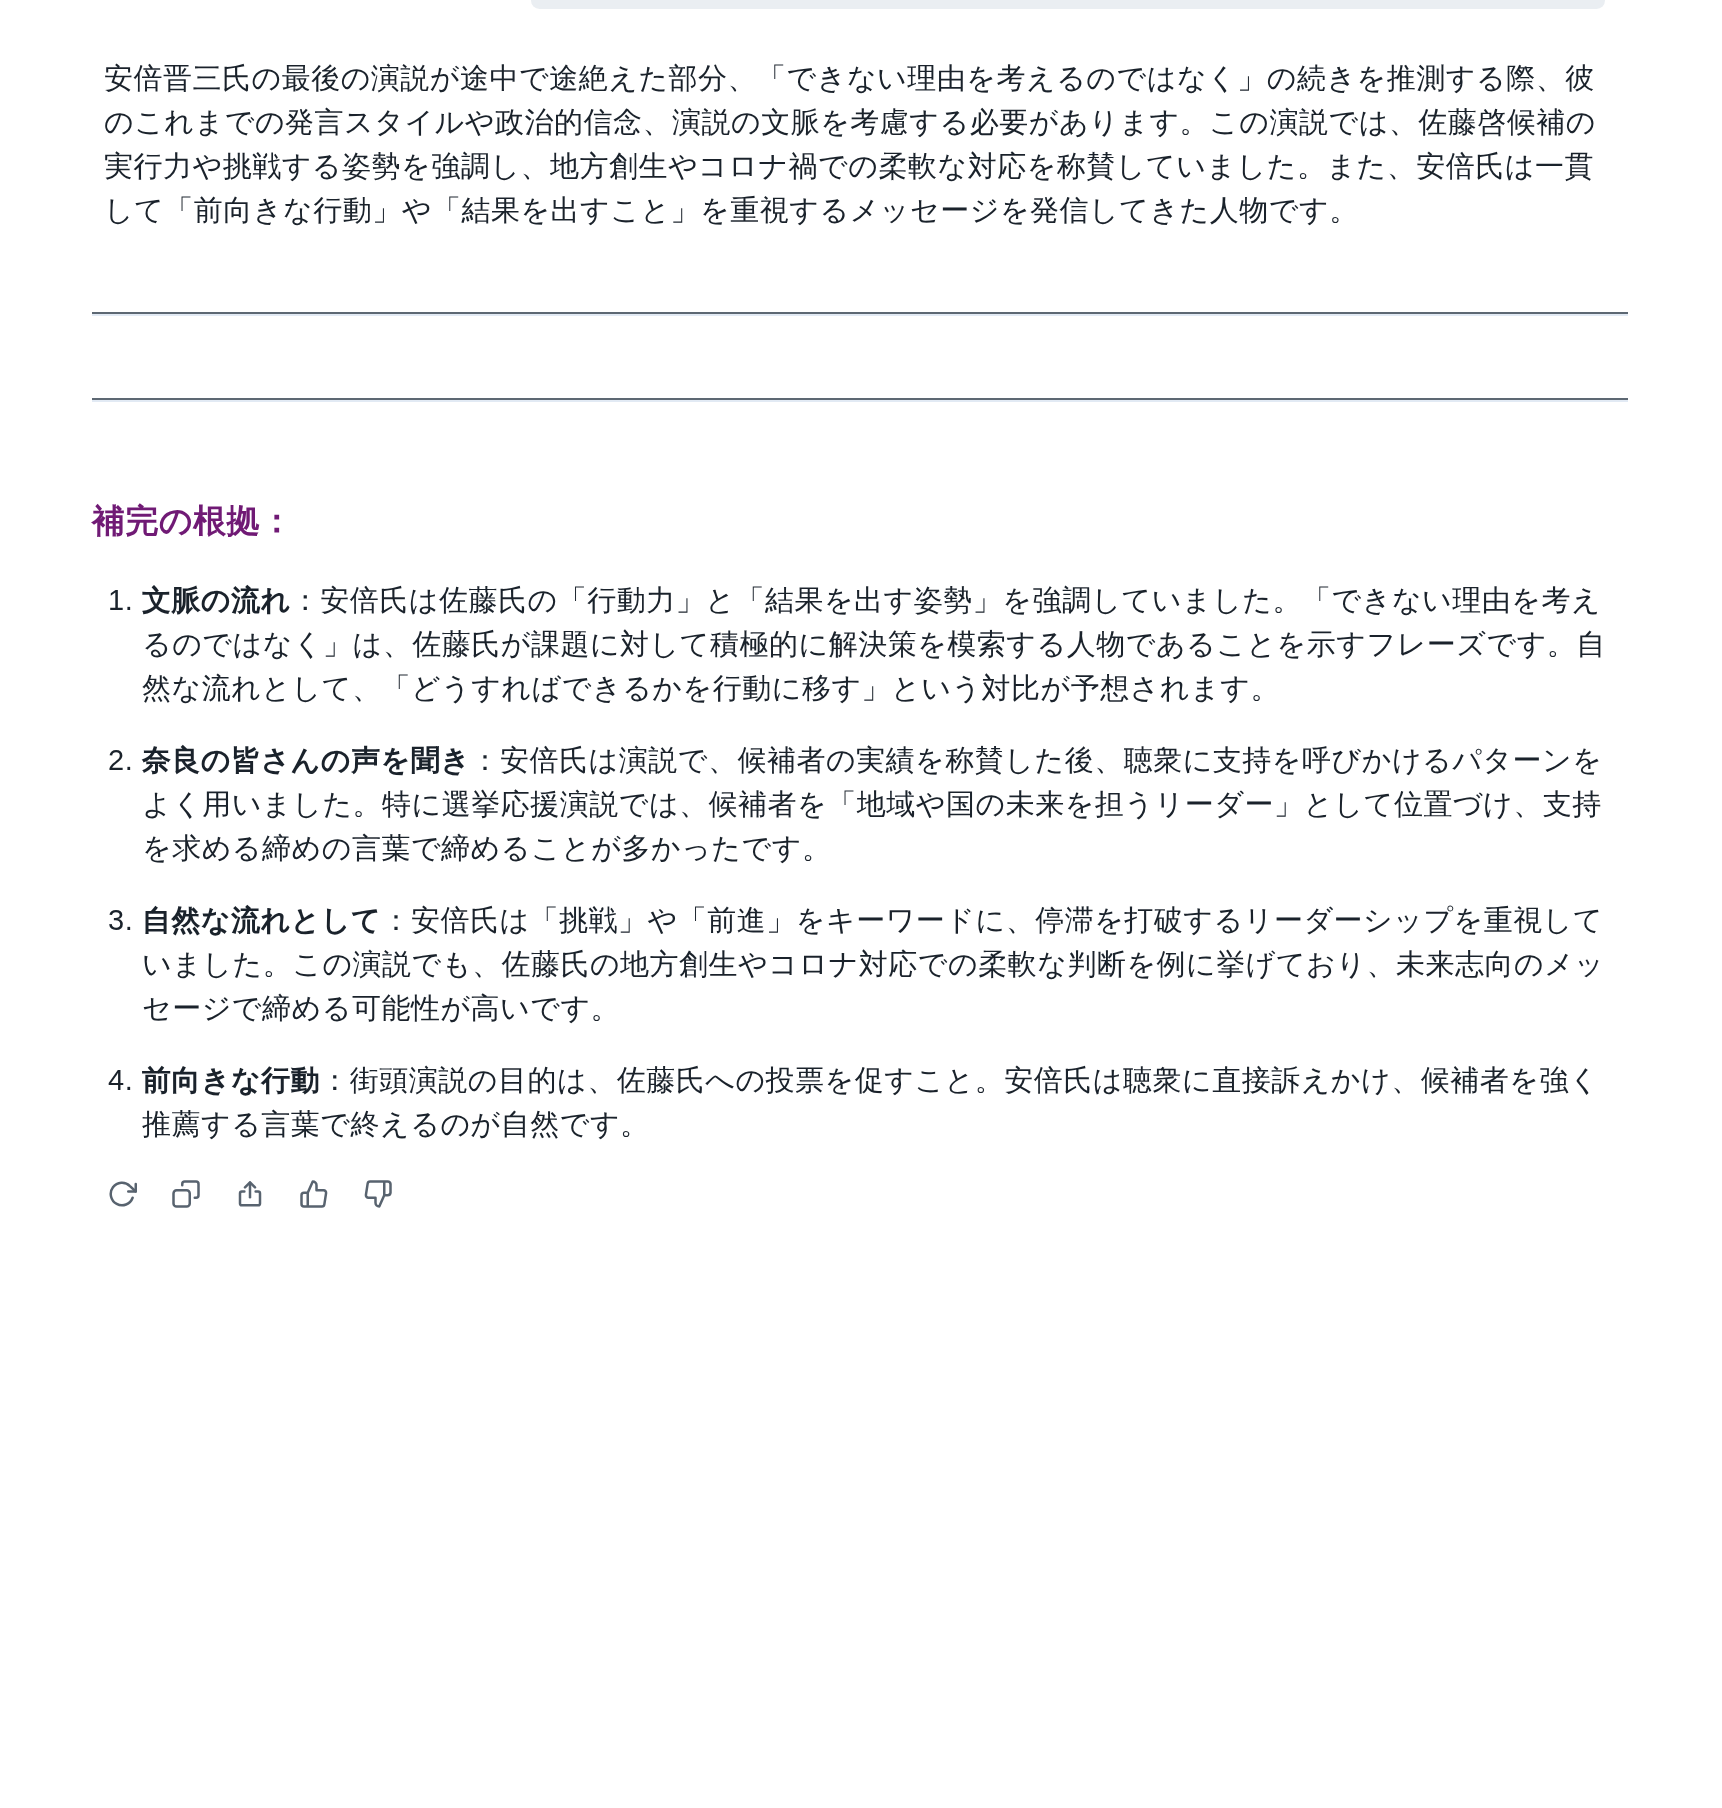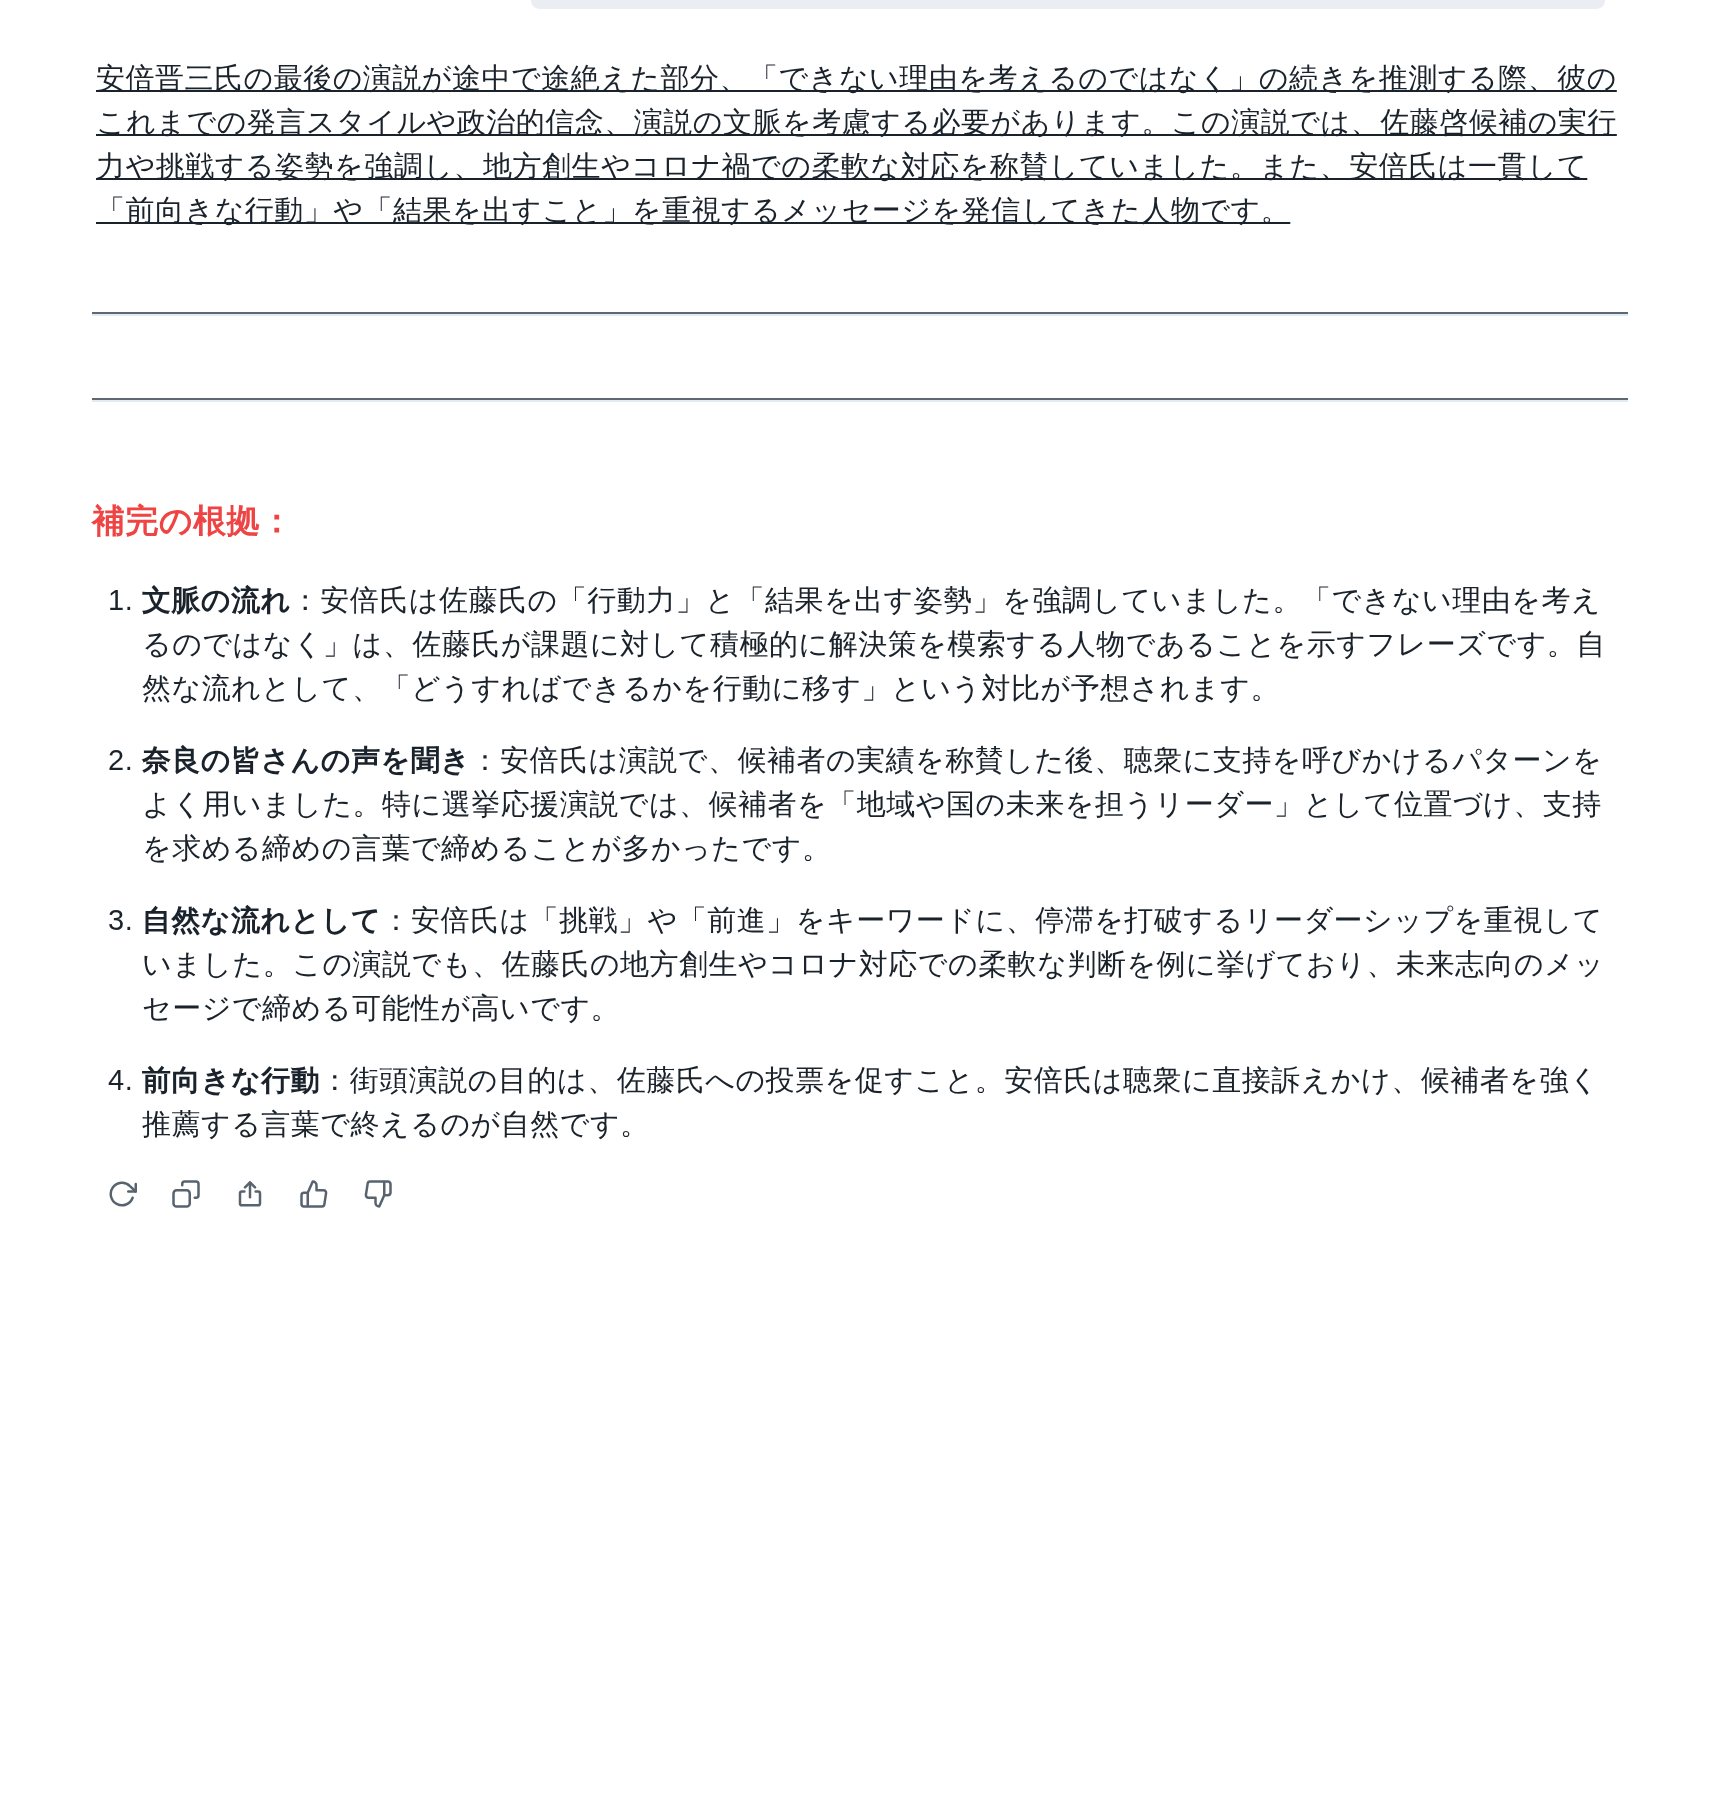--- a/index.html
+++ b/index.html
@@ -27,38 +27,38 @@
   }
   .message {
     position: relative;
     width: 1536px;
     margin-left: 92px;
     font-size: 29px;
     line-height: 44px;
     letter-spacing: 0.5px;
     text-align: left;
   }
-  .message p { margin: 4px; text-decoration: underline; }
+  .message p { margin: 12px; }
   p.intro   { margin-top: 56px; }
   p.lead-in { margin-top: 40px; }
   hr.divider {
     border: none;
     height: 0;
     border-top: 2px solid #5d6873;
     border-bottom: 2px solid #e2eaf4;
     margin: 0;
   }
   hr.divider.first  { margin-top: 80px; }
   p.quote   { margin-top: 100px; }
   hr.divider.second { margin-top: 82px; }
   h3.basis-heading {
     font-size: 33px;
     line-height: 46px;
     font-weight: 700;
-    color: #ef4444;
+    color: #701a75;
     margin: 96px 0 0 0;
   }
   ol.basis-list {
     list-style: none;
     margin: 34px 0 0 0;
     padding: 0;
   }
   ol.basis-list li {
     position: relative;
     padding-left: 50px;

